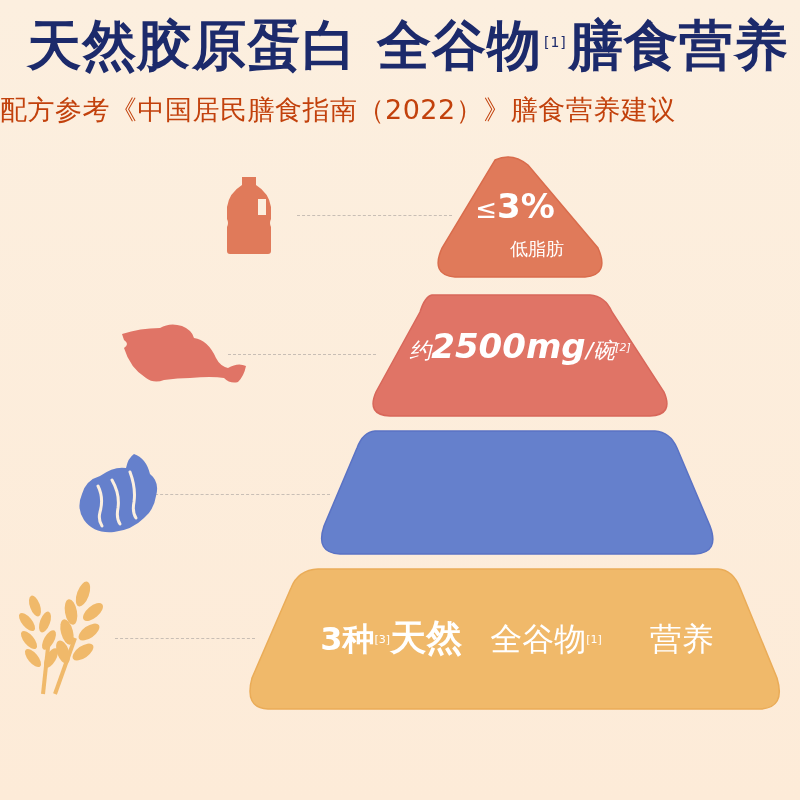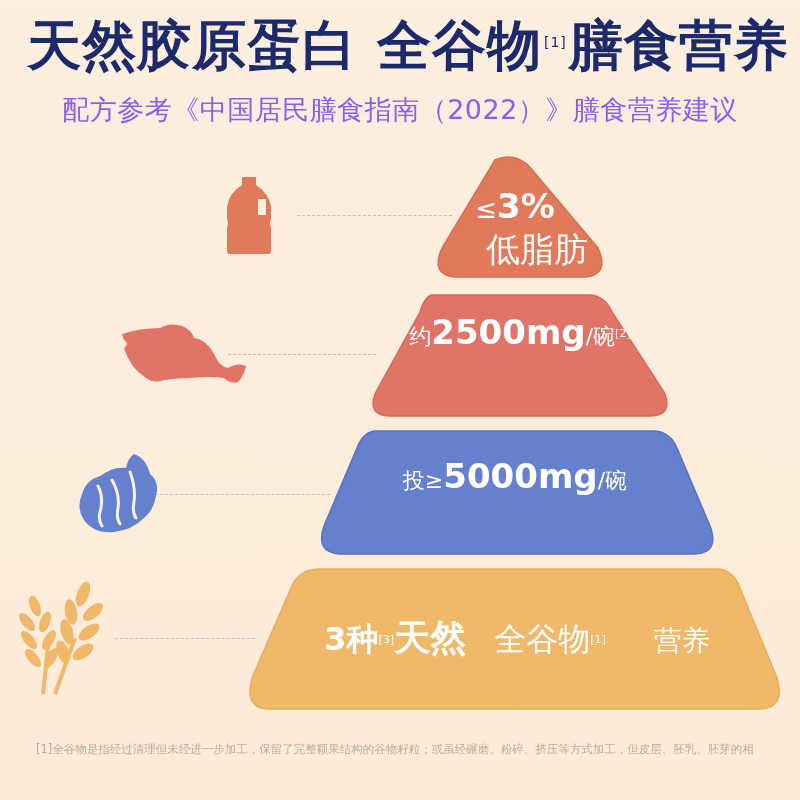--- a/index.html
+++ b/index.html
@@ -11,30 +11,30 @@
   }
   .abs { position:absolute; }
   .headline {
     left:0; width:800px; top:14px; text-align:center;
     color:#1c2a6b; font-weight:bold; font-size:54px; letter-spacing:1px; line-height:64px;
     white-space:nowrap;
     padding-left:16px;
   }
   .headline .sup { font-size:14px; font-weight:normal; vertical-align:top; position:relative; top:-4px; margin:0 2px; }
   .subhead {
-    left:0; width:800px; top:90px; text-align:center;
-    color:#8b5cf6; font-size:27px; line-height:40px; white-space:nowrap; letter-spacing:0.5px;
+    left:0; width:668px; top:90px; text-align:center;
+    color:#c2410c; font-size:27px; line-height:40px; white-space:nowrap; letter-spacing:0.5px;
   }
   .dash { border-top:1.5px dashed #c8beb5; height:0; }
   .tier-svg { left:0; top:0; width:800px; height:800px; }
   .tier-text { color:#ffffff; text-align:center; white-space:nowrap; }
   .small { font-size:22px; }
   .big { font-size:34px; font-weight:bold; }
   .mid { font-size:26px; }
-  .line2 { font-size:34px;margin-left:44px; }
+  .line2 { font-size:18px;margin-left:44px; }
   .supx { font-size:11px; vertical-align:top; position:relative; top:2px; }
   .footnote {
     left:36px; top:741px; width:740px; color:#b7aca3; font-size:11.5px; line-height:16px;
   }
 </style>
 </head>
 <body>
 
 <div class="abs headline">
   <span>天然胶原蛋白 全谷物</span><span class="sup">[1]</span><span>膳食营养</span>
@@ -95,30 +95,26 @@
 </svg>
 
 <div class="abs tier-text" style="left:440px; top:188px; width:150px;">
   <div style="line-height:36px;">
     <span class="mid">≤</span><span class="big">3%</span>
   </div>
   <div class="line2" style="line-height:36px;">低脂肪</div>
 </div>
 
 <div class="abs tier-text" style="left:380px; top:320px; width:280px;">
-  <div style="line-height:24px;">
+  <div style="line-height:52px;font-style:italic;">
     <span class="small">约</span><span class="big">2500mg</span><span class="small">/碗</span><span class="supx">[2]</span>
   </div>
 </div>
 
 <div class="abs tier-text" style="left:330px; top:455px; width:370px;">
-  <div style="line-height:42px;">
-    <span class="small">投≥</span><span class="big">5000mg</span><span class="small">/碗</span>
-  </div>
 </div>
 
 <div class="abs tier-text" style="left:262px; top:616px; width:510px; line-height:44px;">
-  <span class="big" style="font-size:32px;">3种</span><span class="supx">[3]</span><span class="big" style="font-size:36px;">天然</span><span style="font-size:32px;margin-left:28px;">全谷物</span><span class="supx">[1]</span><span style="font-size:28px;margin-left:48px;">营养</span>
+  <span class="big" style="font-size:32px;">3种</span><span class="supx">[3]</span><span class="big" style="font-size:36px;">天然</span><span style="font-size:32px;margin-left:28px;">全谷物</span><span class="supx">[1]</span><span style="font-size:32px;margin-left:48px;">营养</span>
 </div>
 
 <div class="abs footnote">
-  <div style="white-space:nowrap; overflow:hidden;">[1]全谷物是指经过清理但未经进一步加工，保留了完整颖果结构的谷物籽粒；或虽经碾磨、粉碎、挤压等方式加工，但皮层、胚乳、胚芽的相</div>
 </div>
 
 </body></html>

